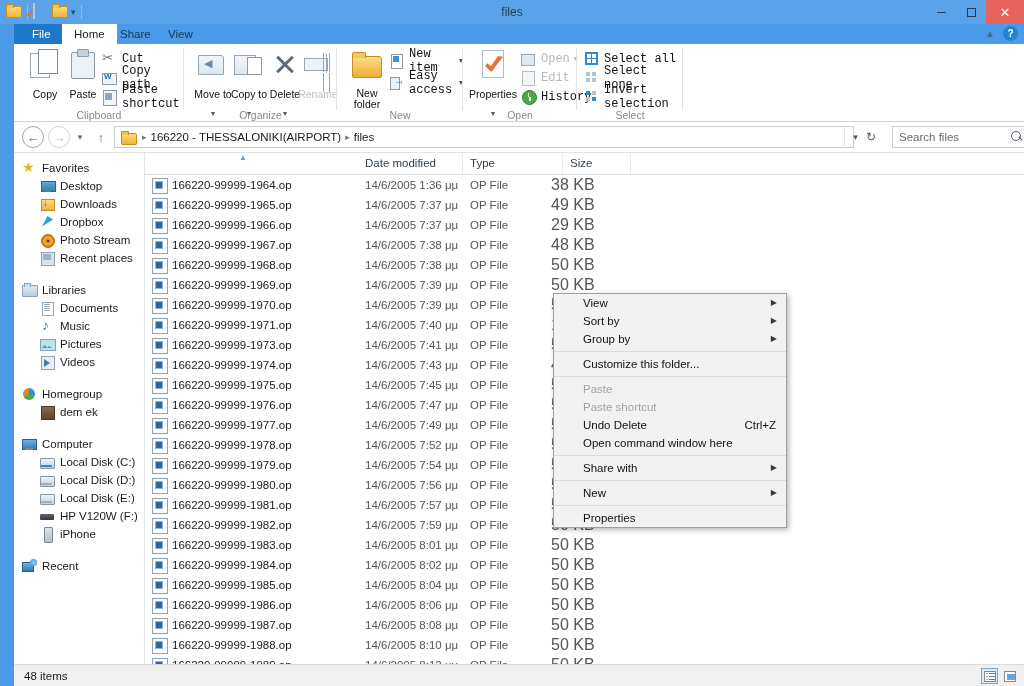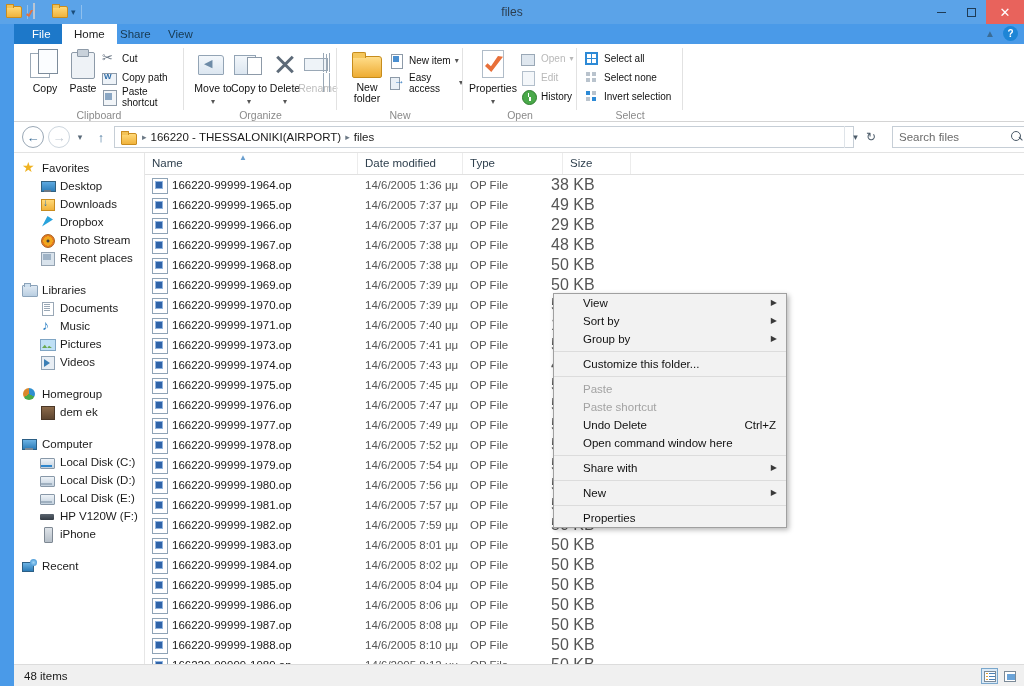--- a/index.html
+++ b/index.html
@@ -52,25 +52,25 @@
      font-size:10px; line-height:15px; text-align:center; font-weight:bold; }
 
   
   .ribbon { position:absolute; left:14px; top:44px; width:1010px; height:78px; background:#fff;
      border-bottom:1px solid #d4d4d4; }
   .rgroup { position:absolute; top:0; height:78px; }
   .rgroup .glabel { position:absolute; bottom:1px; left:0; width:100%; text-align:center;
      font-size:10.5px; color:#8a8a8a; }
   .rgroup .divider { position:absolute; right:0; top:4px; width:1px; height:62px; background:#e2e2e2; }
   .bigbtn { position:absolute; top:4px; width:46px; text-align:center; }
-  .bigbtn .lbl { font-size:10.5px; color:#111; line-height:12px; margin-top:2px; }
+  .bigbtn .lbl { font-size:10.5px; color:#111; line-height:12px; margin-top:8px; }
   .bigbtn .lbl.dis { color:#bdbdbd; }
   .bigico { height:32px; display:flex; align-items:center; justify-content:center; }
   .smallrow { position:absolute; display:flex; align-items:center; gap:4px; height:19px; }
-  .smallrow .lbl { font-size:10px; color:#111; }
+  .smallrow .lbl { font-size:12px; color:#111;font-family:Liberation Mono, monospace; }
   .smallrow .lbl.dis { color:#b8b8b8; }
   .smallrow .dd { font-size:8px; color:#555; }
   .ico16 { width:16px; height:16px; position:relative; flex:none; }
   .i-cut:before  { content:"\2702"; position:absolute; left:0; top:-1px; font-size:13px; color:#6b7785; }
   .i-cpath:before{ content:""; position:absolute; left:0; top:3px; width:13px; height:10px; background:#eef3f8; border:1px solid #8d9aa8; }
   .i-cpath:after { content:"W"; position:absolute; left:2px; top:2px; font-size:8px; color:#2d6ca8; font-weight:bold; }
   .i-pshort:before{content:""; position:absolute; left:1px; top:1px; width:12px; height:14px; background:#f2f5f8; border:1px solid #8d9aa8; }
   .i-pshort:after{ content:""; position:absolute; left:3px; top:4px; width:7px; height:7px; background:#8aa7c4; }
   .i-selall:before{content:""; position:absolute; left:1px; top:1px; width:13px; height:13px; background:#2d8ad6; }
   .i-selall:after{ content:""; position:absolute; left:3px; top:3px; width:9px; height:9px;
@@ -551,21 +551,20 @@
       <div class="nav-gap"></div>
 
       <div class="nav-row root">
         <span class="ni ni-net"></span>
         <span>Recent</span>
       </div>
     </div>
 
     <div class="filelist">
       <div class="colhead">
-        <div class="ch" style="left:0; width:213px;">Name</div>
         <div class="sortarrow" style="left:94px;">▲</div>
         <div class="ch" style="left:213px; width:105px;">Date modified</div>
         <div class="ch" style="left:318px; width:100px;">Type</div>
         <div class="ch" style="left:418px; width:68px;">Size</div>
       </div>
       <div id="rows-container">
           <div class="row">
             <div class="c-name">
               <span class="opico"></span>
               <span class="fname">166220-99999-1964.op</span>

